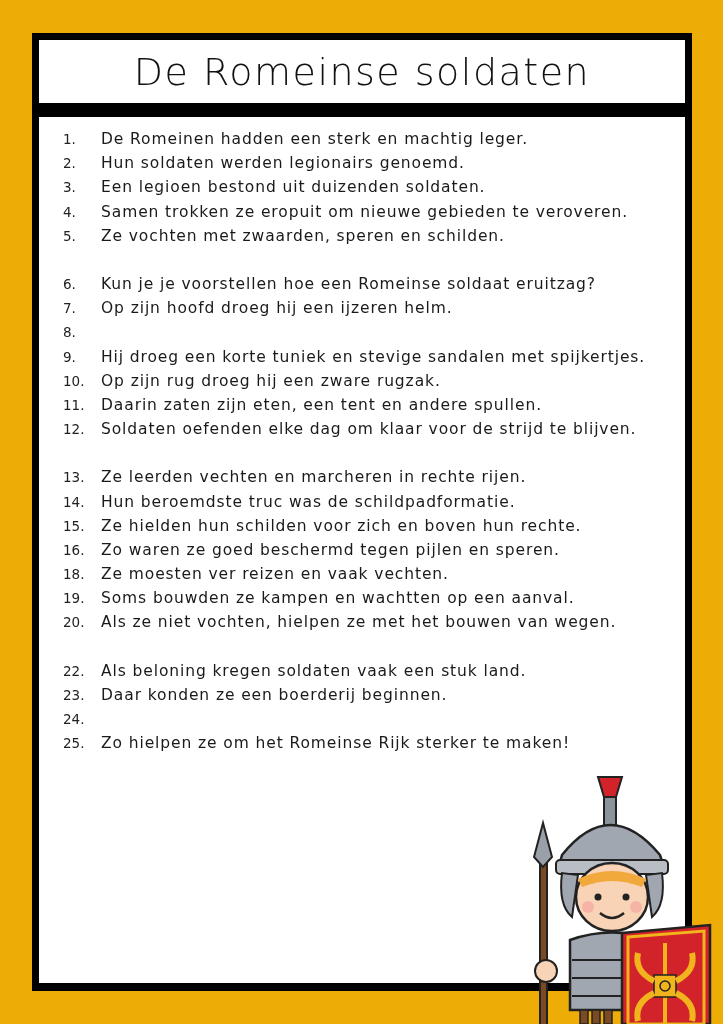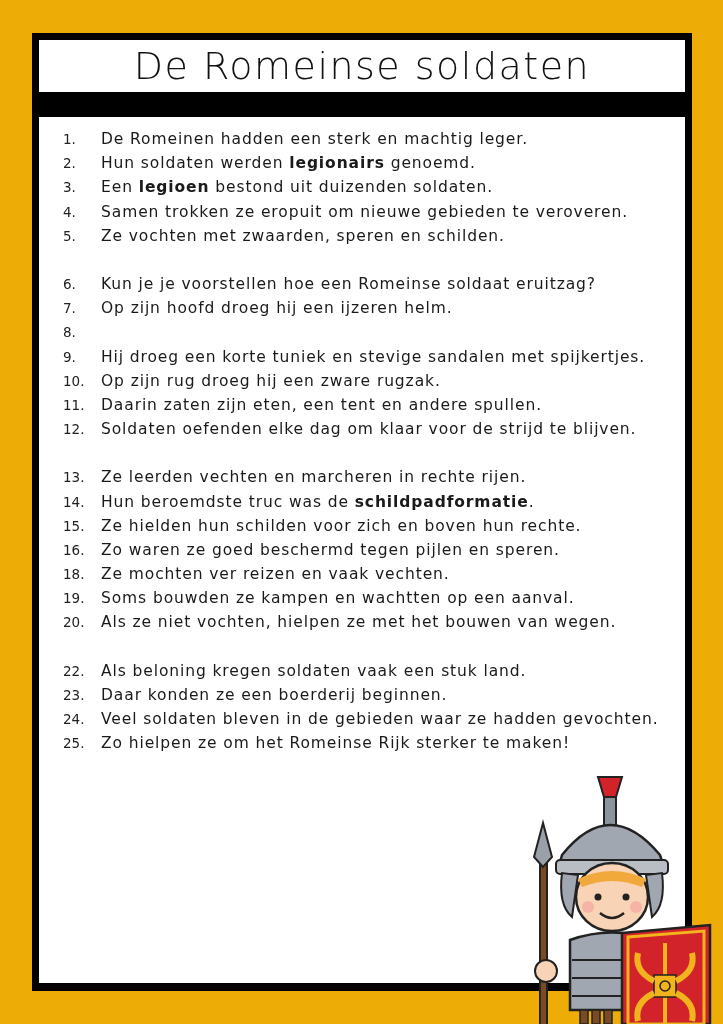--- a/index.html
+++ b/index.html
@@ -6,41 +6,41 @@
   body {
     width: 723px; height: 1024px; position: relative; overflow: hidden;
     background: #EEAC06;
     font-family: "DejaVu Sans", sans-serif;
   }
   .frame {
     position: absolute; left: 32px; top: 33px; width: 660px; height: 958px;
     background: #000;
   }
   .title-box {
-    position: absolute; left: 7px; top: 7px; width: 646px; height: 52px;
+    position: absolute; left: 7px; top: 7px; width: 646px; height: 63px;
     background: #fff;
     display: flex; align-items: center; justify-content: center;
   }
   .title {
     font-family: "DejaVu Sans", sans-serif;
     font-weight: 300; font-size: 38px; letter-spacing: 1.5px; color: #111;
     font-stretch: semi-condensed;
   }
   .content-box {
     position: absolute; left: 7px; top: 84px; width: 646px; height: 866px;
     background: #fff;
   }
   .list { position: absolute; left: 0; top: 10px; width: 646px; }
   .group { margin-bottom: 24px; }
   .line {
     display: flex; height: 24.2px; align-items: center;
     font-size: 15.5px; color: #1a1a1a; letter-spacing: 0.9px; white-space: nowrap;
   }
   .num { width: 62px; padding-left: 24px; box-sizing: border-box; font-size: 13.5px; color: #222; letter-spacing: 0; }
-  .txt b { font-weight: bold; }
+  .txt b { font-weight: normal; }
   .soldier { position: absolute; left: 530px; top: 775px; width: 190px; height: 249px; }
 </style>
 </head>
 <body>
 
 <div class="frame">
   <div class="title-box">
     <div class="title">De Romeinse soldaten</div>
   </div>
   <div class="content-box">
@@ -108,21 +108,21 @@
           <div class="line">
             <span class="num">15.</span>
             <span class="txt"><span>Ze hielden hun schilden voor zich en boven hun rechte.</span></span>
           </div>
           <div class="line">
             <span class="num">16.</span>
             <span class="txt"><span>Zo waren ze goed beschermd tegen pijlen en speren.</span></span>
           </div>
           <div class="line">
             <span class="num">18.</span>
-            <span class="txt"><span>Ze mochten ver reizen en vaak vechten.</span></span>
+            <span class="txt"><span>Ze moesten ver reizen en vaak vechten.</span></span>
           </div>
           <div class="line">
             <span class="num">19.</span>
             <span class="txt"><span>Soms bouwden ze kampen en wachtten op een aanval.</span></span>
           </div>
           <div class="line">
             <span class="num">20.</span>
             <span class="txt"><span>Als ze niet vochten, hielpen ze met het bouwen van wegen.</span></span>
           </div>
         </div>
@@ -130,21 +130,20 @@
           <div class="line">
             <span class="num">22.</span>
             <span class="txt"><span>Als beloning kregen soldaten vaak een stuk land.</span></span>
           </div>
           <div class="line">
             <span class="num">23.</span>
             <span class="txt"><span>Daar konden ze een boerderij beginnen.</span></span>
           </div>
           <div class="line">
             <span class="num">24.</span>
-            <span class="txt"><span>Veel soldaten bleven in de gebieden waar ze hadden gevochten.</span></span>
           </div>
           <div class="line">
             <span class="num">25.</span>
             <span class="txt"><span>Zo hielpen ze om het Romeinse Rijk sterker te maken!</span></span>
           </div>
         </div>
       </div>
   </div>
 </div>
 

